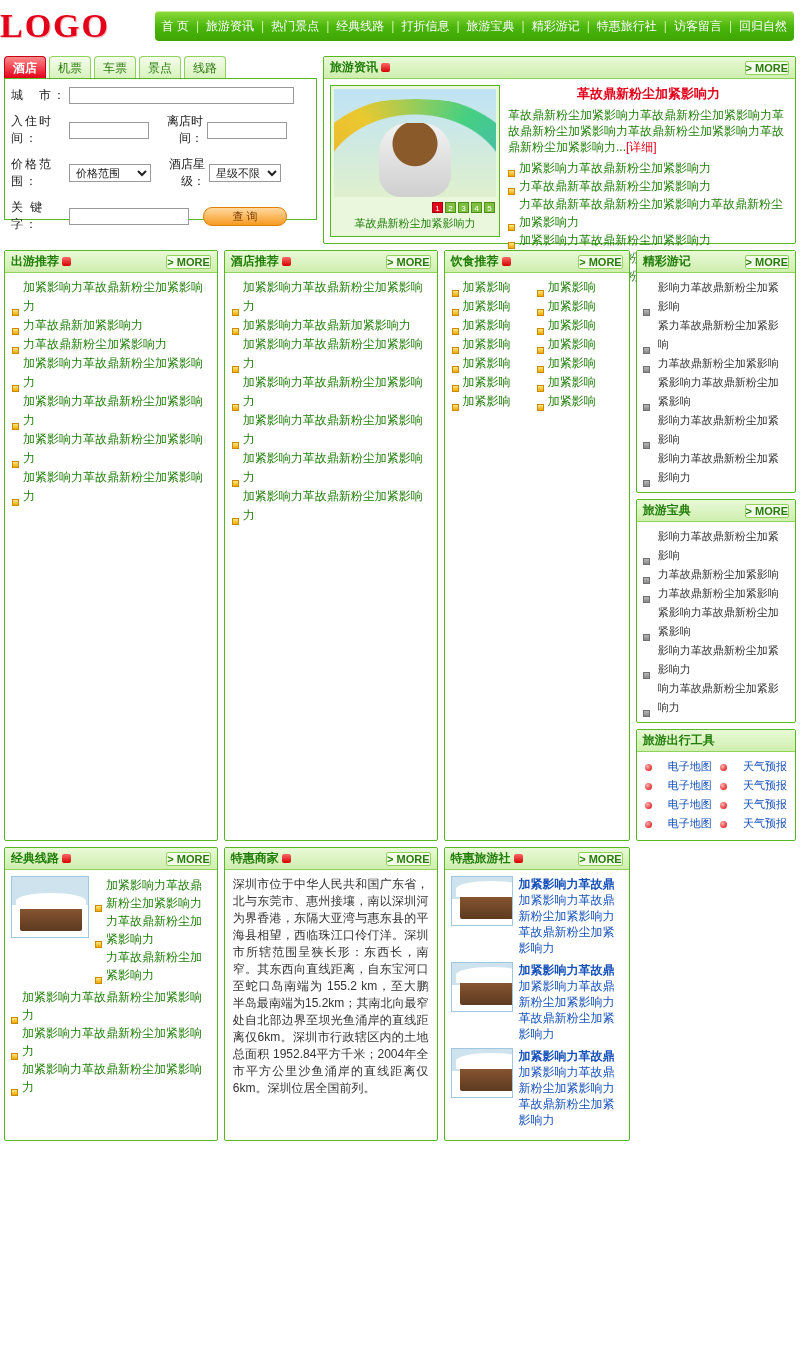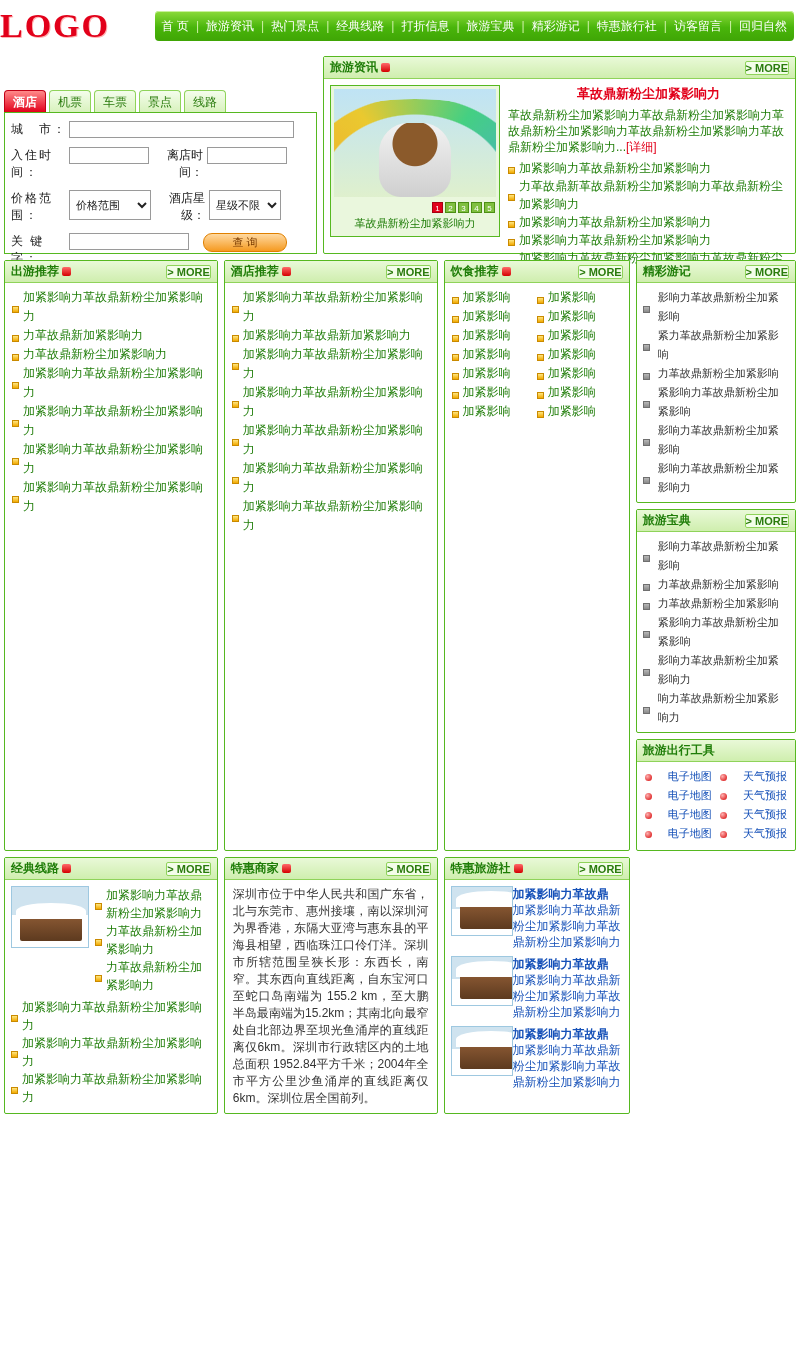--- a/index.html
+++ b/index.html
@@ -146,37 +146,36 @@
   
   .row-1 { display: flex; gap: 6px; padding: 4px 4px 0 4px; }
   .searchbox { width: 313px; }
   .tabs { display: flex; gap: 3px; }
   .tab {
     width: 42px; height: 22px; line-height: 22px; text-align: center;
     font-size: 12px; color: #2a7b0d; cursor: pointer;
     background: linear-gradient(#f4fdec, #d8f2bd);
     border: 1px solid #8fd35a; border-bottom: none;
     border-radius: 4px 4px 0 0;
-    margin-top: 34px;
   }
   .tab.active {
     background: linear-gradient(#ff8a8a, #e2001a);
     color: #fff; border-color: #c10016; font-weight: bold;
   }
   .searchbody {
     border: 1px solid #56b820; padding: 8px 6px; background: #fff;
     height: 142px;
   }
-  .frow { display: flex; margin-bottom: 9px; font-size: 12px; color: #222; }
+  .frow { display: flex; align-items: center; margin-bottom: 9px; font-size: 12px; color: #222; }
   .flabel { width: 58px; letter-spacing: 2px; }
   .finput {
     border: 1px solid #9a9a9a; height: 17px; background: #fff;
   }
   .fselect {
-    border: 1px solid #9a9a9a; height: 30px; background: #fff;
+    border: 1px solid #9a9a9a; height: 18px; background: #fff;
     font-size: 11px; color: #222; padding-left: 2px;
   }
   .btn-search {
     width: 84px; height: 19px;
     background: linear-gradient(#ffd9a0, #f59a21);
     border: 1px solid #e08000; border-radius: 9px;
     color: #7a3b00; font-size: 11px; text-align: center; line-height: 17px;
     cursor: pointer;
   }
 
@@ -220,21 +219,21 @@
   }
   .news-text { flex: 1; }
   .news-title {
     color: #e2001a; font-weight: bold; font-size: 13px; text-align: center;
     margin-bottom: 4px;
   }
   .news-lead { color: #1f7d08; line-height: 16px; font-size: 12px; }
   .news-lead a { color: #e2001a; text-decoration: none; }
   .news-list { margin-top: 4px; }
   .li-item {
-    display: flex; align-items: center; gap: 4px;
+    display: flex; align-items: flex-end; gap: 4px;
     color: #1f7d08; font-size: 12px; line-height: 18px;
   }
   .sq {
     display: inline-block; width: 7px; height: 7px; margin-top: 5px; flex: none;
     background: linear-gradient(#ffe680, #f2a900); border: 1px solid #c98a00;
   }
 
   
   .row-2 { display: flex; gap: 6px; padding: 6px 4px 0 4px; }
   .col-rec { width: 216px; }
@@ -275,21 +274,21 @@
     content: ""; position: absolute; left: 8px; bottom: 6px; width: 62px; height: 26px;
     background: linear-gradient(#8c5a34, #5d3a1f);
     border-radius: 2px;
   }
   .thumb:after {
     content: ""; position: absolute; left: 4px; bottom: 28px; width: 70px; height: 16px;
     background: #ffffff; border-radius: 50% 50% 0 0;
   }
   .merch-body { padding: 6px 8px; font-size: 12px; line-height: 17px; color: #333; text-align: justify; }
   .agency-body { padding: 6px; }
-  .agency-item { display: flex; margin-bottom: 6px; }
+  .agency-item { display: flex; gap: 6px; margin-bottom: 6px; }
   .agency-item .txt { color: #1550b8; font-size: 12px; line-height: 16px; }
   .agency-item .txt b { color: #1550b8; }
 </style>
 </head>
 <body>
 
 <div class="page">
 
   <div class="topbar">
     <div class="logo">LOGO</div>
@@ -377,20 +376,24 @@
         </div>
         <div class="news-text">
           <div class="news-title">革故鼎新粉尘加紧影响力</div>
           <div class="news-lead">
             <span>革故鼎新粉尘加紧影响力革故鼎新粉尘加紧影响力革故鼎新粉尘加紧影响力革故鼎新粉尘加紧影响力革故鼎新粉尘加紧影响力...</span><a href="#">[详细]</a>
           </div>
           <div class="news-list" id="news-list">
               <div class="li-item">
                 <span class="sq"></span>
                 <span>加紧影响力革故鼎新粉尘加紧影响力</span>
+              </div>
+              <div class="li-item">
+                <span class="sq"></span>
+                <span>力革故鼎新革故鼎新粉尘加紧影响力</span>
               </div>
               <div class="li-item">
                 <span class="sq"></span>
                 <span>力革故鼎新革故鼎新粉尘加紧影响力革故鼎新粉尘加紧影响力</span>
               </div>
               <div class="li-item">
                 <span class="sq"></span>
                 <span>加紧影响力革故鼎新粉尘加紧影响力</span>
               </div>
               <div class="li-item">

